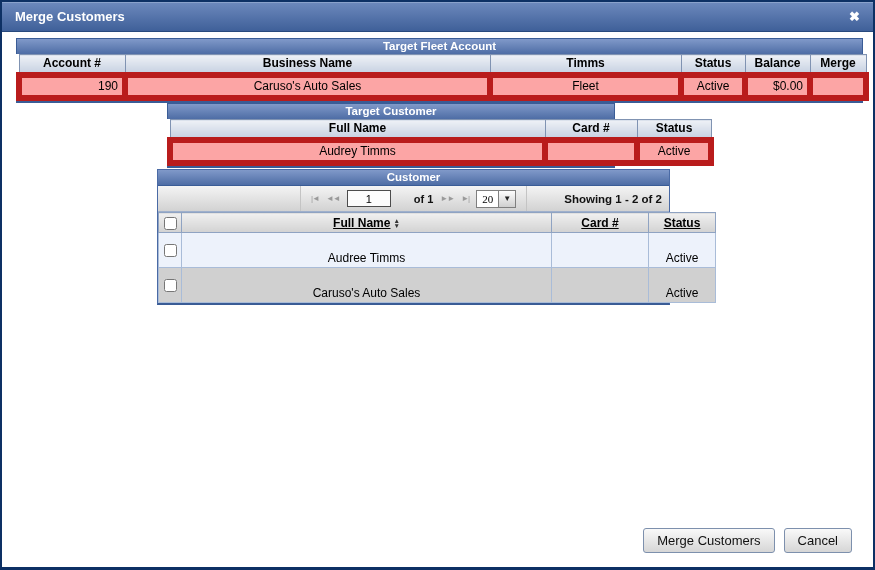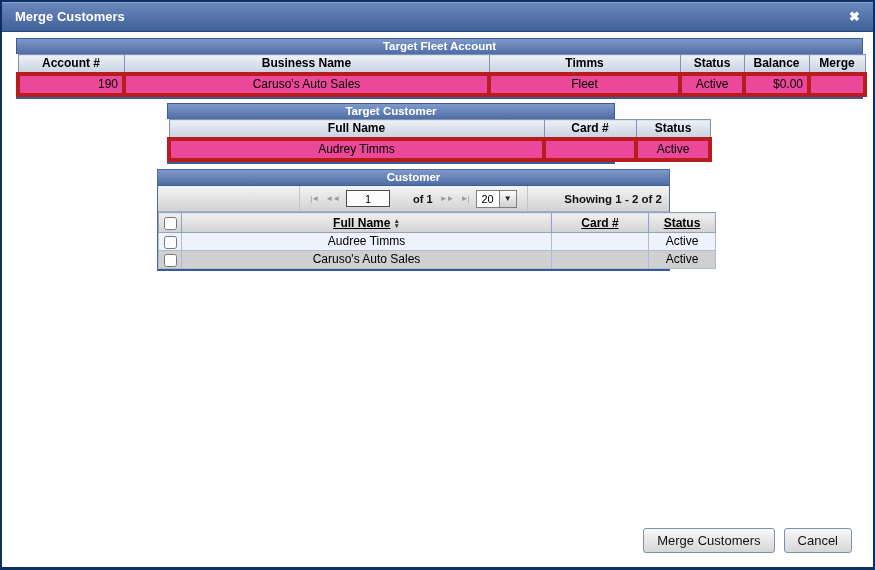--- a/index.html
+++ b/index.html
@@ -38,21 +38,21 @@
   }
   table { border-collapse:collapse; width:100%; table-layout:fixed; font-size:12px; }
   th.colhead {
     background:linear-gradient(#eef1f6, #c8d2e2);
     border:1px solid #8093b2;
     font-weight:bold; text-align:center; color:#000;
     padding:1px 4px 2px; height:17px;
     overflow:hidden; white-space:nowrap;
   }
   td.cell {
-    background:#ec4899; border:4px solid #b91c1c;
+    background:#fca5a5; border:6px solid #b91c1c;
     padding:1px 4px 2px; height:17px;
     overflow:hidden; white-space:nowrap;
   }
   .al-r { text-align:right; } .al-l { text-align:center; }
 
   
   .grid-wrap { border:1px solid #4a6aa5; border-bottom:2px solid #3a5c96; }
   .grid-wrap .panel-title { border:none; border-bottom:1px solid #3a5c96; }
   .pager-row {
     background:linear-gradient(#f4f4f4, #d2d2d2);
@@ -63,38 +63,38 @@
   .pager-center { display:flex; align-items:center; gap:7px;
     border-left:1px solid #c4c4c4; border-right:1px solid #c4c4c4; padding:0 10px; height:100%; }
   .pager-btn { color:#9a9a9a; font-size:8px; letter-spacing:-1px; cursor:default; line-height:1; }
   .page-input {
     width:44px; height:17px; text-align:center;
     border:1px solid #4c4c4c; background:#fcfcfc;
     font-size:11px; font-family:"Liberation Sans", sans-serif;
   }
   .of-label { font-weight:bold; font-size:11px; color:#111;margin-left:16px; }
   .select-box { display:inline-flex; border:1px solid #7f7f7f; background:#fff; height:18px; align-items:center; cursor:pointer; }
-  .select-val { padding:0 5px; font-size:11px; }
+  .select-val { padding:0 5px; font-size:11px;font-family:Liberation Serif, serif; }
   .select-arrow {
     width:17px; height:100%; border-left:1px solid #7f7f7f;
     background:linear-gradient(#fdfdfd,#cfcfcf);
     display:flex; align-items:center; justify-content:center; font-size:8px; color:#222;
   }
   .showing { position:absolute; right:7px; font-weight:bold; font-size:11.5px; color:#111; }
 
   th.grid-head {
     background:linear-gradient(#f0f0f0, #d2d2d2);
     border:1px solid #8fa3c2;
     font-weight:bold; text-align:center; color:#000;
     padding:2px 4px; height:20px;
   }
   th.grid-head .hdr-link { text-decoration:underline; cursor:pointer; }
   .sort-icon { display:inline-flex; flex-direction:column; vertical-align:middle;
     font-size:6.5px; line-height:5px; margin-left:3px; color:#333; }
-  td.grid-cell { border:1px solid #a9bcd8; padding:1px 5px 2px; height:17px; overflow:hidden; white-space:nowrap; }
+  td.grid-cell { border:1px solid #a9bcd8; padding:18px 5px 2px; height:17px; overflow:hidden; white-space:nowrap; }
   tr.row-light td.grid-cell { background:#edf2fb; }
   tr.row-gray  td.grid-cell { background:#d0d0d0; }
   .cb { width:13px; height:13px; vertical-align:middle; margin:0; }
   td.cb-cell, th.cb-cell { text-align:center; padding:1px 2px; }
 
   
   .footer { position:absolute; right:21px; bottom:13px; display:flex; gap:9px; }
   .btn {
     background:linear-gradient(#f9f9f9, #d6d6d6);
     border:1px solid #7d90ad; border-radius:3px;

